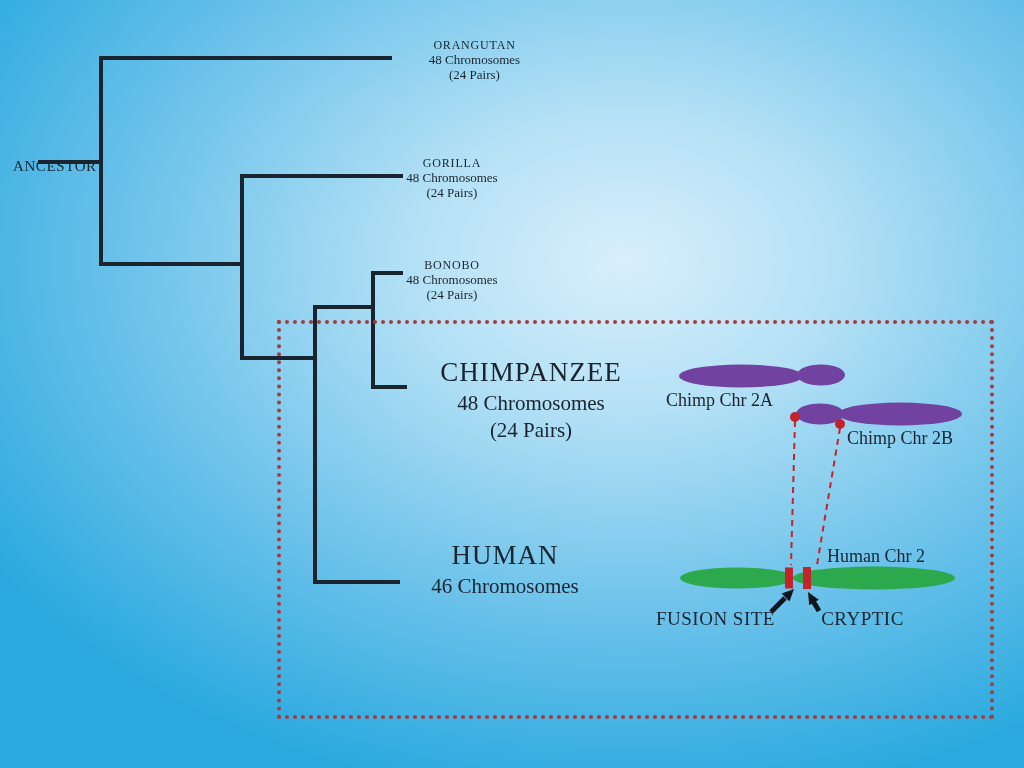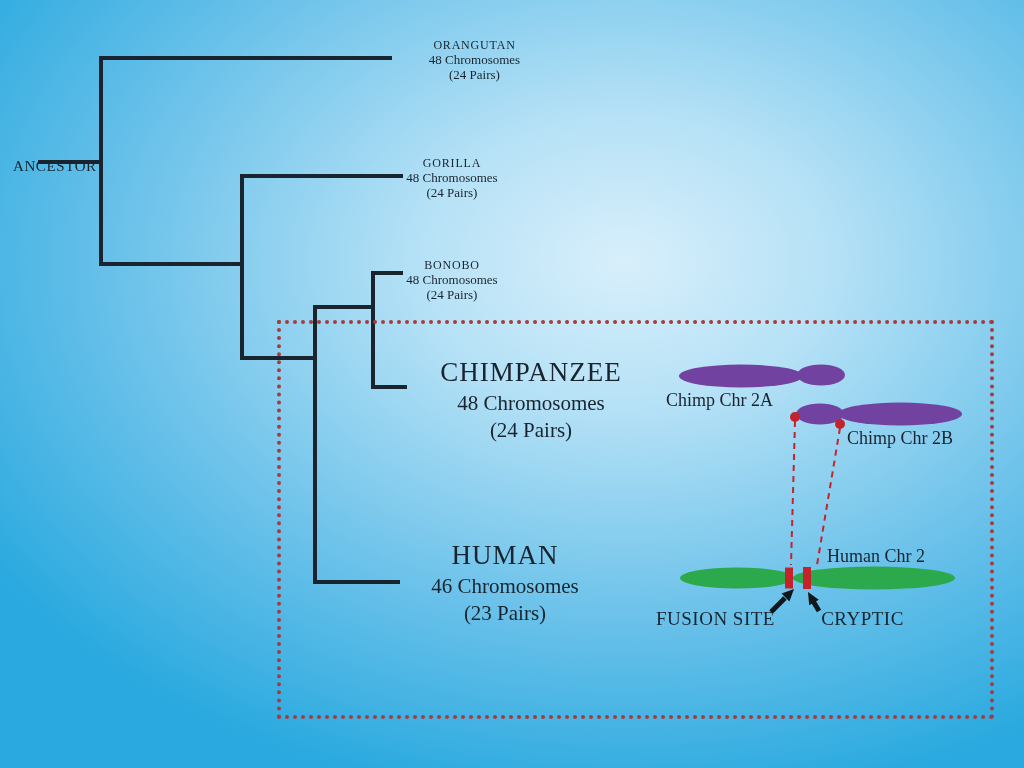--- a/index.html
+++ b/index.html
@@ -68,21 +68,20 @@
 
   <div class="species-block" style="left:405px; top:358px; width:252px;">
     <div class="sp-name-lg">CHIMPANZEE</div>
     <div class="sp-sub-lg">48 Chromosomes</div>
     <div class="sp-sub-lg">(24 Pairs)</div>
   </div>
 
   <div class="species-block" style="left:400px; top:541px; width:210px;">
     <div class="sp-name-lg">HUMAN</div>
     <div class="sp-sub-lg">46 Chromosomes</div>
-    <div class="sp-sub-lg">(23 Pairs)</div>
   </div>
 
   <svg width="1024" height="768" viewBox="0 0 1024 768">
 
     <g>
       <ellipse cx="741" cy="376" rx="62" ry="11.5" fill="#7142a0"></ellipse>
       <ellipse cx="821" cy="375" rx="24" ry="10.5" fill="#7142a0"></ellipse>
     </g>
 
     <g>

